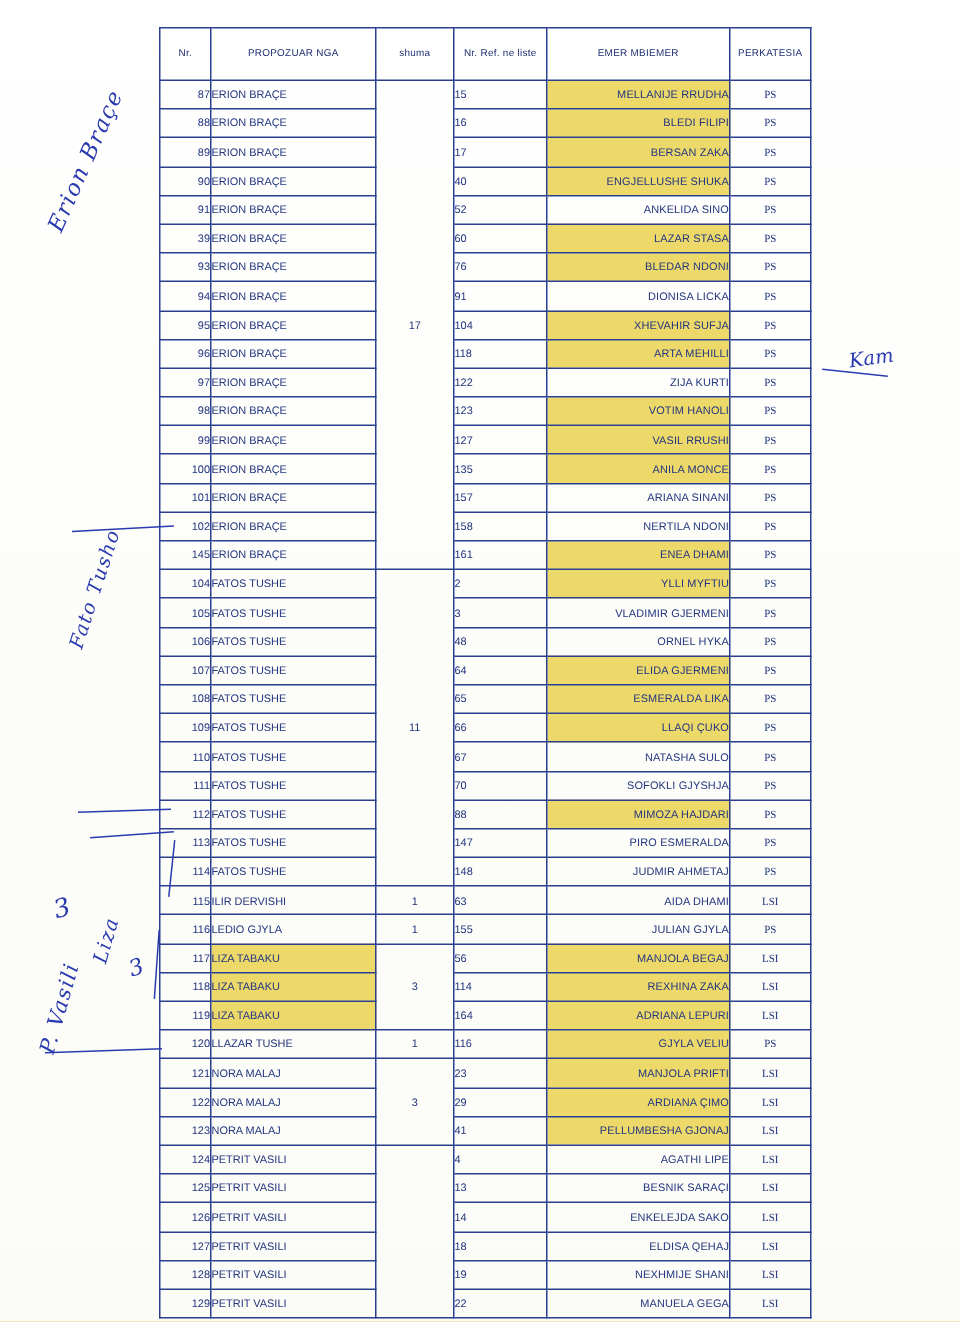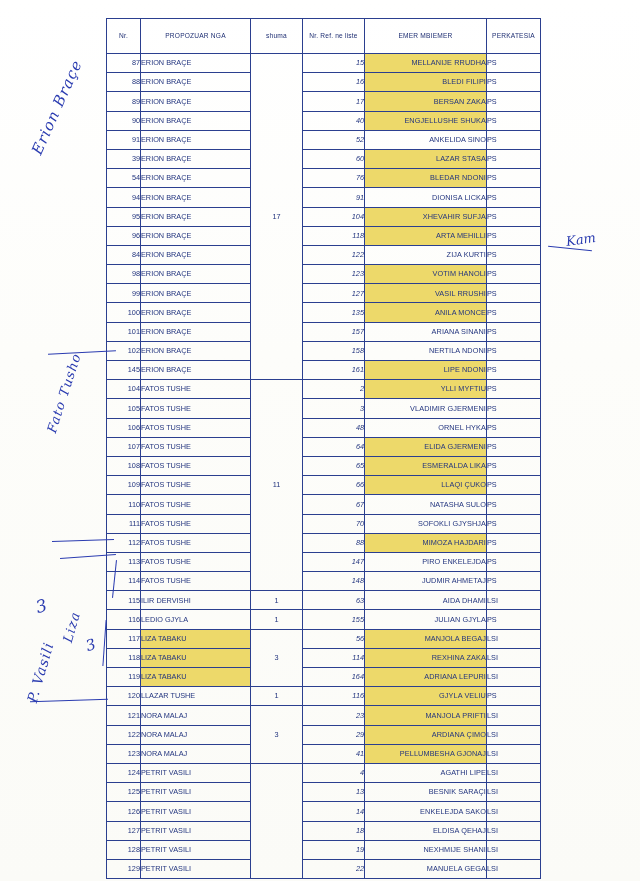--- a/index.html
+++ b/index.html
@@ -55,23 +55,23 @@
   col.c-nr      { width: 34px; }
   col.c-prop    { width: 110px; }
   col.c-shuma   { width: 52px; }
   col.c-ref     { width: 62px; }
   col.c-emer    { width: 122px; }
   col.c-perk    { width: 54px; }
 
   td.nr    { text-align: right; padding-right: 3px; font-size: 7.6px; }
   td.prop  { text-align: left;  padding-left: 3px; font-size: 7.4px; }
   td.shuma { text-align: center; font-size: 7.6px; }
-  td.ref   { text-align: right; font-size: 7.4px; font-style: italic; }
+  td.ref   { text-align: left; font-size: 7.4px; }
   td.emer  { text-align: right; padding-left: 6px; font-size: 7.4px; letter-spacing: .1px; }
-  td.perk  { font-size: 7.2px; }
+  td.perk  { text-align: center; font-size: 7.2px; font-family: Liberation Serif, serif; }
 
   
   td.hl {
     background: #f2e389;
     box-shadow: inset 0 0 0 9999px rgba(233, 210, 80, 0.55);
   }
 
   
   .hand {
     position: absolute;
@@ -208,21 +208,21 @@
           <td class="perk">PS</td>
         </tr>
         <tr>
           <td class="nr">39</td>
           <td class="prop">ERION BRAÇE</td>
           <td class="ref">60</td>
           <td class="emer hl">LAZAR STASA</td>
           <td class="perk">PS</td>
         </tr>
         <tr>
-          <td class="nr">54</td>
+          <td class="nr">93</td>
           <td class="prop">ERION BRAÇE</td>
           <td class="ref">76</td>
           <td class="emer hl">BLEDAR NDONI</td>
           <td class="perk">PS</td>
         </tr>
         <tr>
           <td class="nr">94</td>
           <td class="prop">ERION BRAÇE</td>
           <td class="ref">91</td>
           <td class="emer">DIONISA LICKA</td>
@@ -236,21 +236,21 @@
           <td class="perk">PS</td>
         </tr>
         <tr>
           <td class="nr">96</td>
           <td class="prop">ERION BRAÇE</td>
           <td class="ref">118</td>
           <td class="emer hl">ARTA MEHILLI</td>
           <td class="perk">PS</td>
         </tr>
         <tr>
-          <td class="nr">84</td>
+          <td class="nr">97</td>
           <td class="prop">ERION BRAÇE</td>
           <td class="ref">122</td>
           <td class="emer">ZIJA KURTI</td>
           <td class="perk">PS</td>
         </tr>
         <tr>
           <td class="nr">98</td>
           <td class="prop">ERION BRAÇE</td>
           <td class="ref">123</td>
           <td class="emer hl">VOTIM  HANOLI</td>
@@ -281,21 +281,21 @@
           <td class="nr">102</td>
           <td class="prop">ERION BRAÇE</td>
           <td class="ref">158</td>
           <td class="emer">NERTILA NDONI</td>
           <td class="perk">PS</td>
         </tr>
         <tr>
           <td class="nr">145</td>
           <td class="prop">ERION BRAÇE</td>
           <td class="ref">161</td>
-          <td class="emer hl">LIPE NDONI</td>
+          <td class="emer hl">ENEA DHAMI</td>
           <td class="perk">PS</td>
         </tr>
         <tr>
           <td class="nr">104</td>
           <td class="prop">FATOS TUSHE</td>
           <td class="shuma" rowspan="11">11</td>
           <td class="ref">2</td>
           <td class="emer hl">YLLI MYFTIU</td>
           <td class="perk">PS</td>
         </tr>
@@ -352,21 +352,21 @@
           <td class="nr">112</td>
           <td class="prop">FATOS TUSHE</td>
           <td class="ref">88</td>
           <td class="emer hl">MIMOZA HAJDARI</td>
           <td class="perk">PS</td>
         </tr>
         <tr>
           <td class="nr">113</td>
           <td class="prop">FATOS TUSHE</td>
           <td class="ref">147</td>
-          <td class="emer">PIRO ENKELEJDA</td>
+          <td class="emer">PIRO ESMERALDA</td>
           <td class="perk">PS</td>
         </tr>
         <tr>
           <td class="nr">114</td>
           <td class="prop">FATOS TUSHE</td>
           <td class="ref">148</td>
           <td class="emer">JUDMIR AHMETAJ</td>
           <td class="perk">PS</td>
         </tr>
         <tr>

